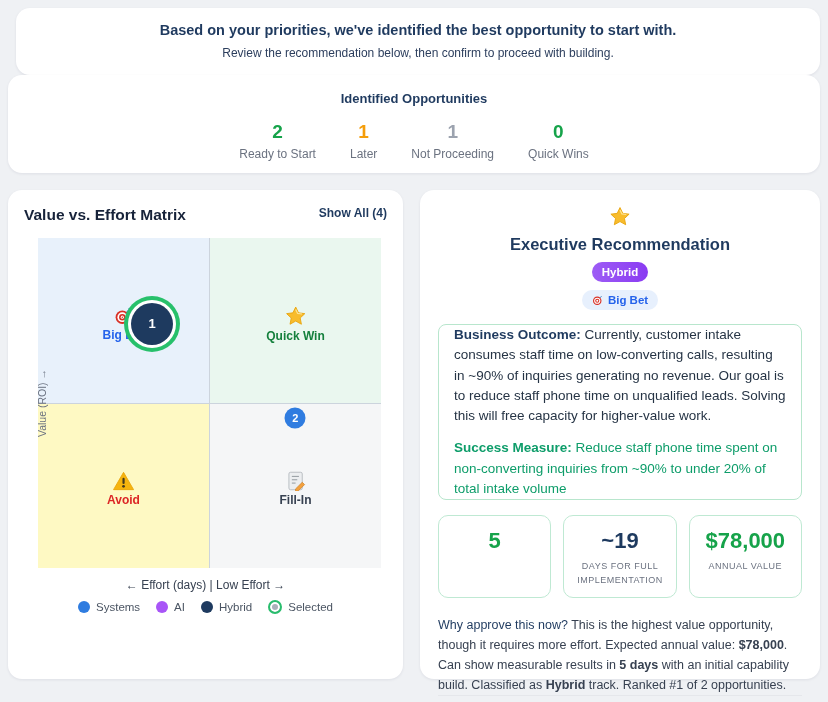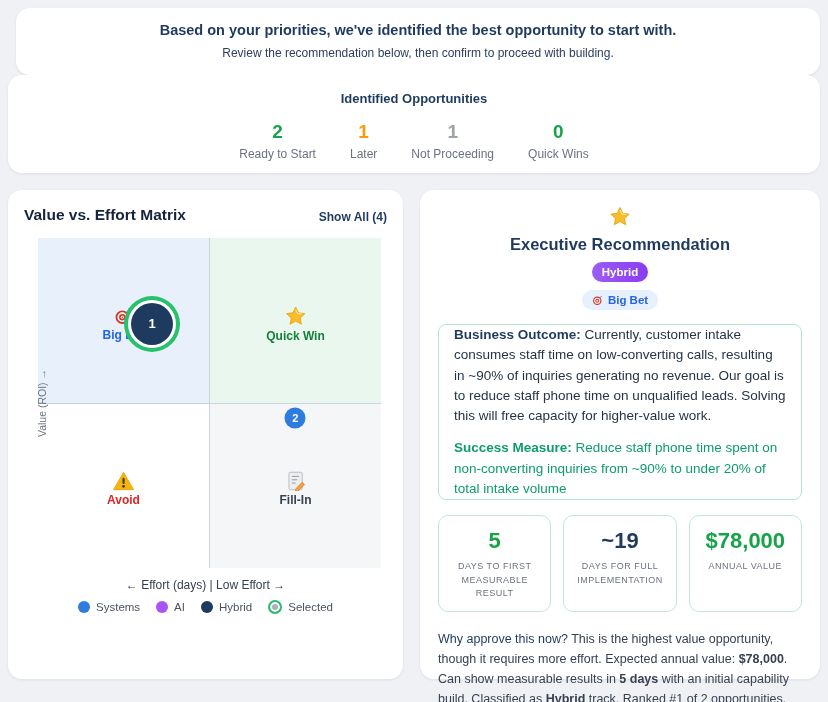--- a/index.html
+++ b/index.html
@@ -26,28 +26,28 @@
   .stat { text-align:center; }
   .stat-val { font-size:19px; font-weight:bold; }
   .stat-lbl { font-size:12px; color:#6b7280; margin-top:4px; }
   .c-green { color:#16a34a; } .c-amber { color:#f59e0b; } .c-gray { color:#9ca3af; }
   .c-navy { color:#1e3a5f; }
   
   .cols { display:flex; gap:17px; margin-top:17px; }
   .left-card { width:395px; height:489px; padding:16px; position:relative; }
   .right-card { width:400px; height:489px; padding:16px 18px; display:flex; flex-direction:column; }
   
-  .mx-head { display:flex; justify-content:space-between; align-items:flex-end; }
+  .mx-head { display:flex; justify-content:space-between; align-items:flex-start; }
   .mx-title { font-size:15.5px; font-weight:bold; color:#17233a; }
   .mx-showall { font-size:12px; font-weight:bold; color:#1f3a5f; cursor:pointer; background:none; border:none; font-family:inherit; }
   .matrix { position:relative; margin:14px 6px 0 14px; height:330px;
             display:grid; grid-template-columns:1fr 1fr; grid-template-rows:1fr 1fr; gap:1px; background:#ccd4dd; }
   .quad { position:relative; }
   .q-tl { background:#e8f1fb; } .q-tr { background:#eaf7ef; }
-  .q-bl { background:#ffffff; } .q-br { background:#f5f6f7; }
+  .q-bl { background:#fef9c3; } .q-br { background:#f5f6f7; }
   .q-label { position:absolute; left:50%; top:52%; transform:translate(-50%,-50%); text-align:center; }
   .q-label svg { display:block; margin:0 auto 2px; }
   .q-name { font-size:12px; font-weight:bold; }
   .q-bigbet { color:#2563eb; } .q-quickwin { color:#15803d; }
   .q-avoid { color:#dc2626; } .q-fillin { color:#374151; }
   .y-axis { position:absolute; left:4px; top:50%; transform:translate(-50%,-50%) rotate(-90deg);
             font-size:10.5px; color:#6b7280; white-space:nowrap; z-index:3; }
   .marker { position:absolute; transform:translate(-50%,-50%); border-radius:50%;
             display:flex; align-items:center; justify-content:center; color:#fff; font-weight:bold; z-index:4; cursor:pointer; }
   .marker-selected { width:42px; height:42px; background:#1e3a5f; font-size:13px;
@@ -219,21 +219,20 @@
     </div>
 
     <div class="outcome-box">
       <p><span class="outcome-lbl">Business Outcome:</span><span class="outcome-txt"> Currently, customer intake consumes staff time on low-converting calls, resulting in ~90% of inquiries generating no revenue. Our goal is to reduce staff phone time on unqualified leads. Solving this will free capacity for higher-value work.</span></p>
       <p class="measure"><span class="measure-lbl">Success Measure:</span><span> Reduce staff phone time spent on non-converting inquiries from ~90% to under 20% of total intake volume</span></p>
     </div>
 
     <div class="rec-stats">
       <div class="rec-stat">
         <div class="rec-stat-val c-green">5</div>
-        <div class="rec-stat-lbl">DAYS TO FIRST MEASURABLE RESULT</div>
       </div>
       <div class="rec-stat">
         <div class="rec-stat-val c-navy">~19</div>
         <div class="rec-stat-lbl">DAYS FOR FULL IMPLEMENTATION</div>
       </div>
       <div class="rec-stat">
         <div class="rec-stat-val c-green">$78,000</div>
         <div class="rec-stat-lbl">ANNUAL VALUE</div>
       </div>
     </div>

